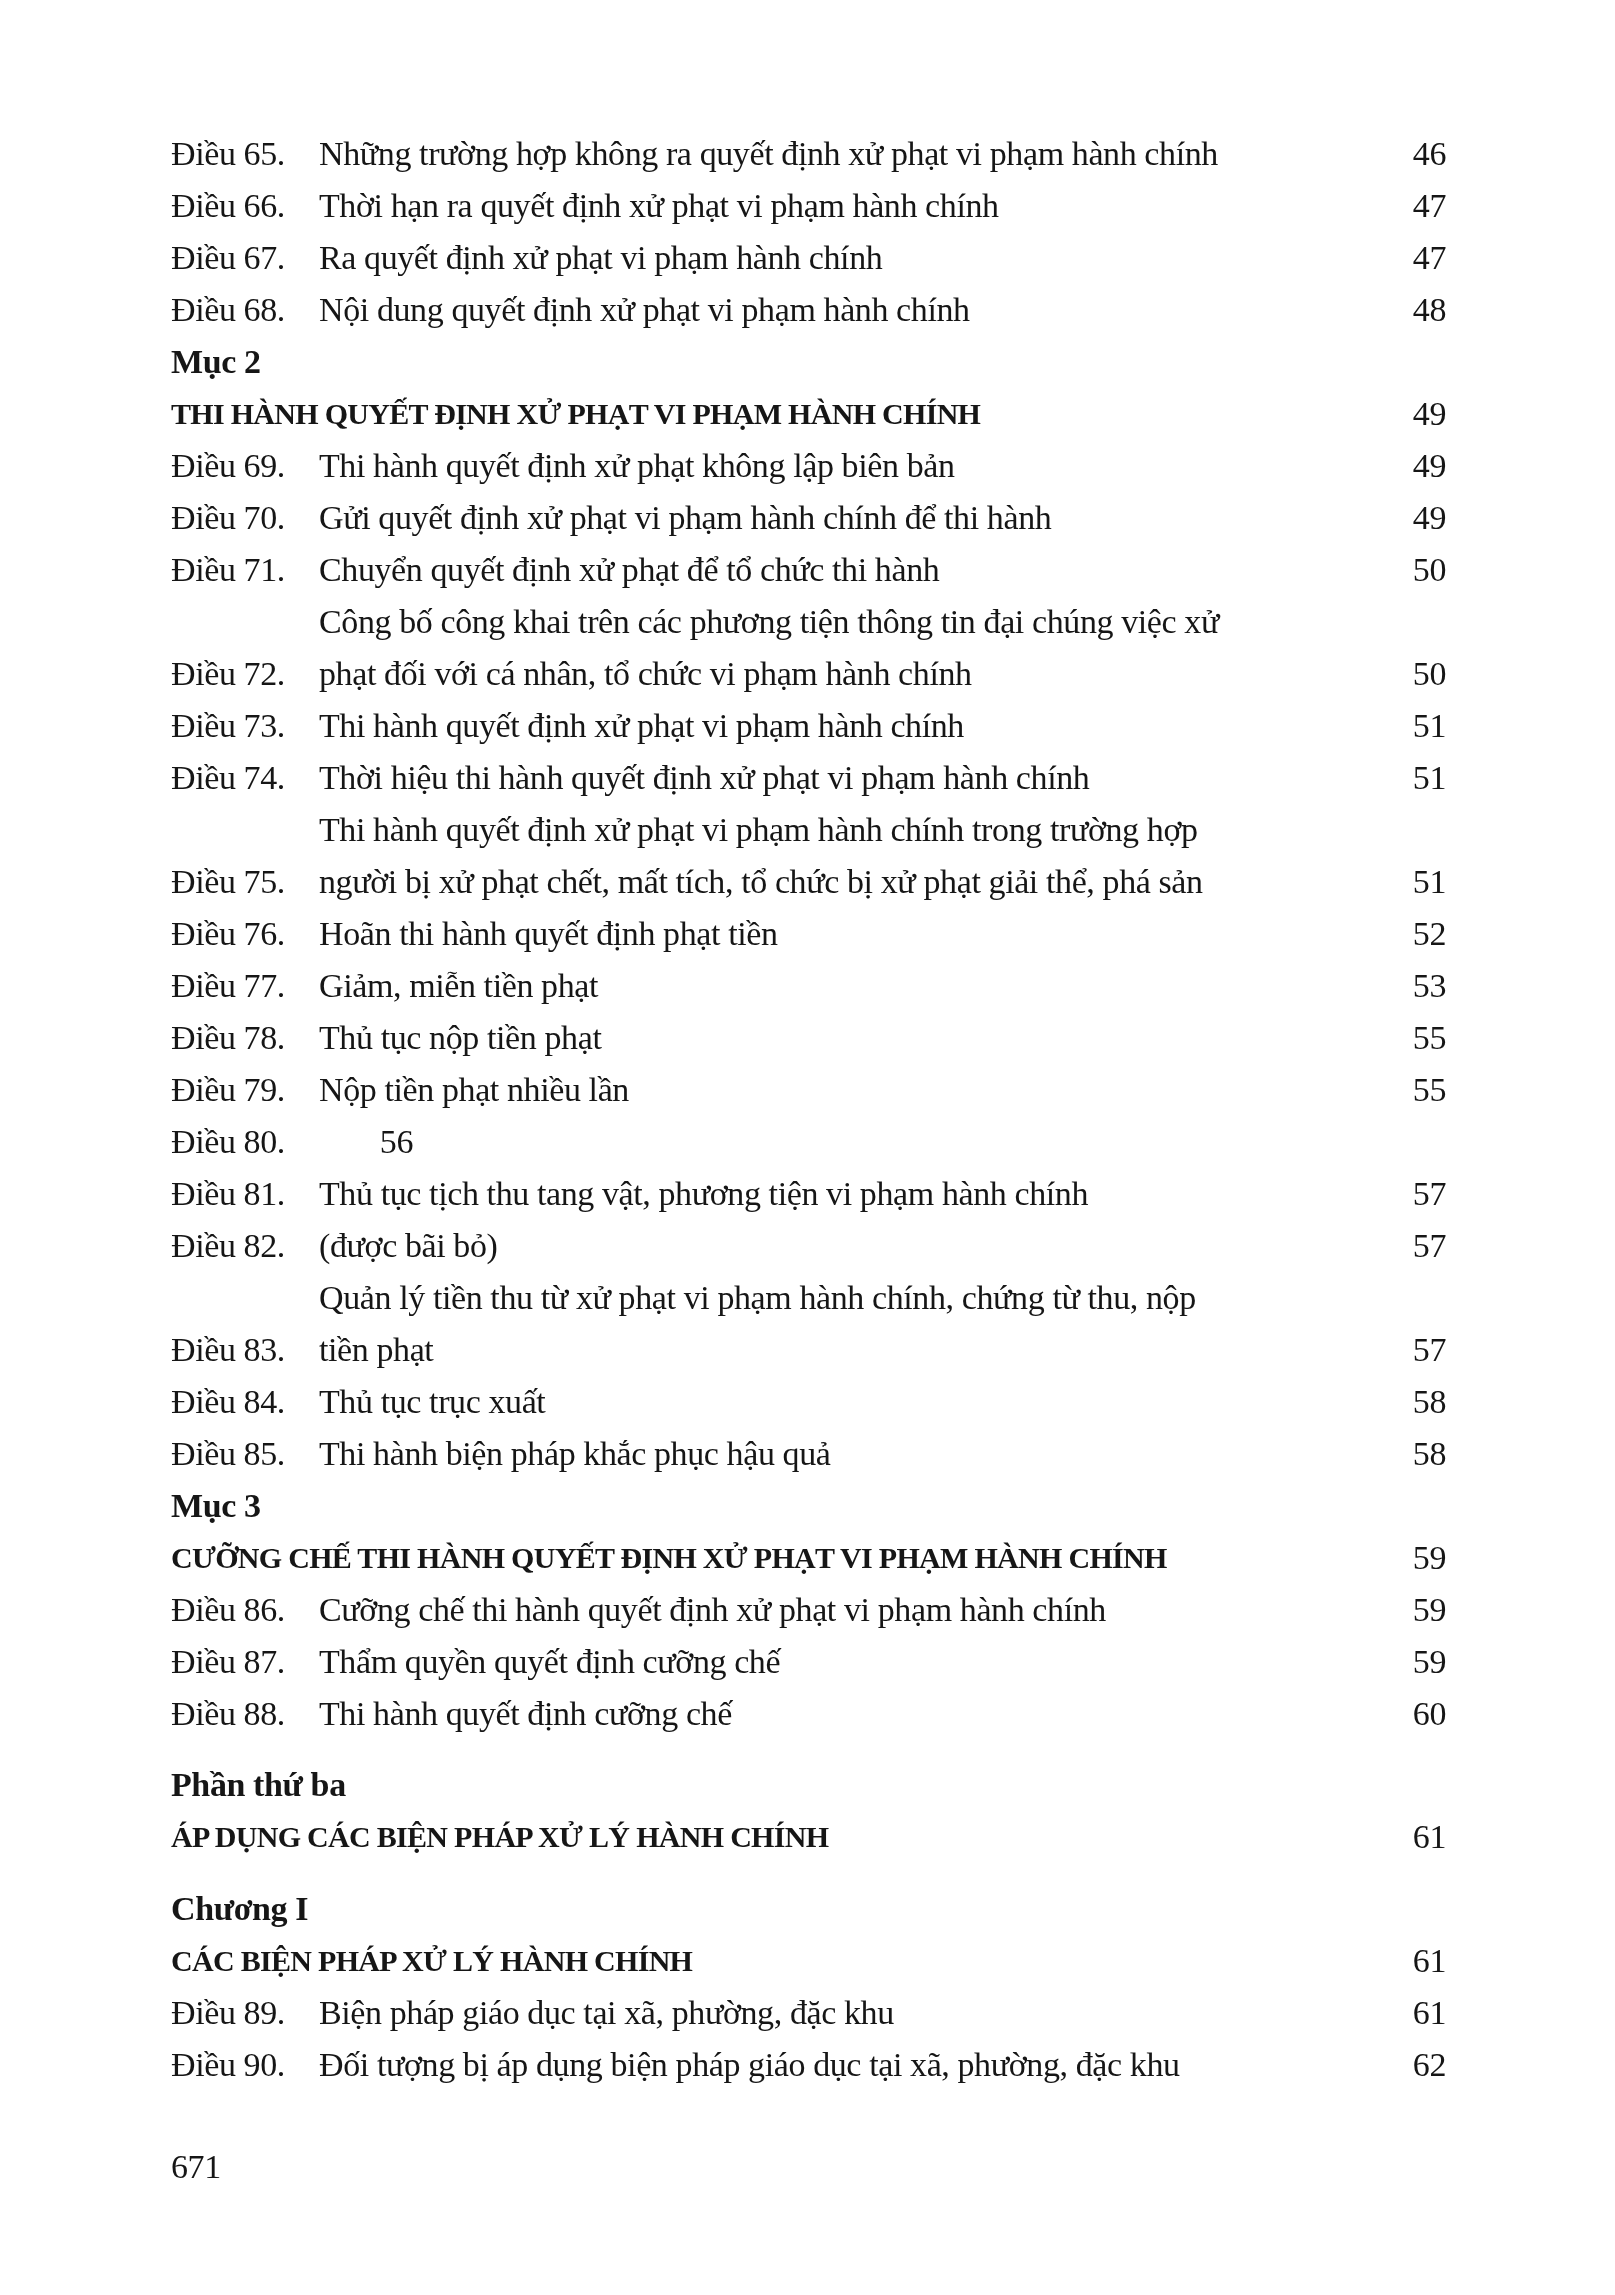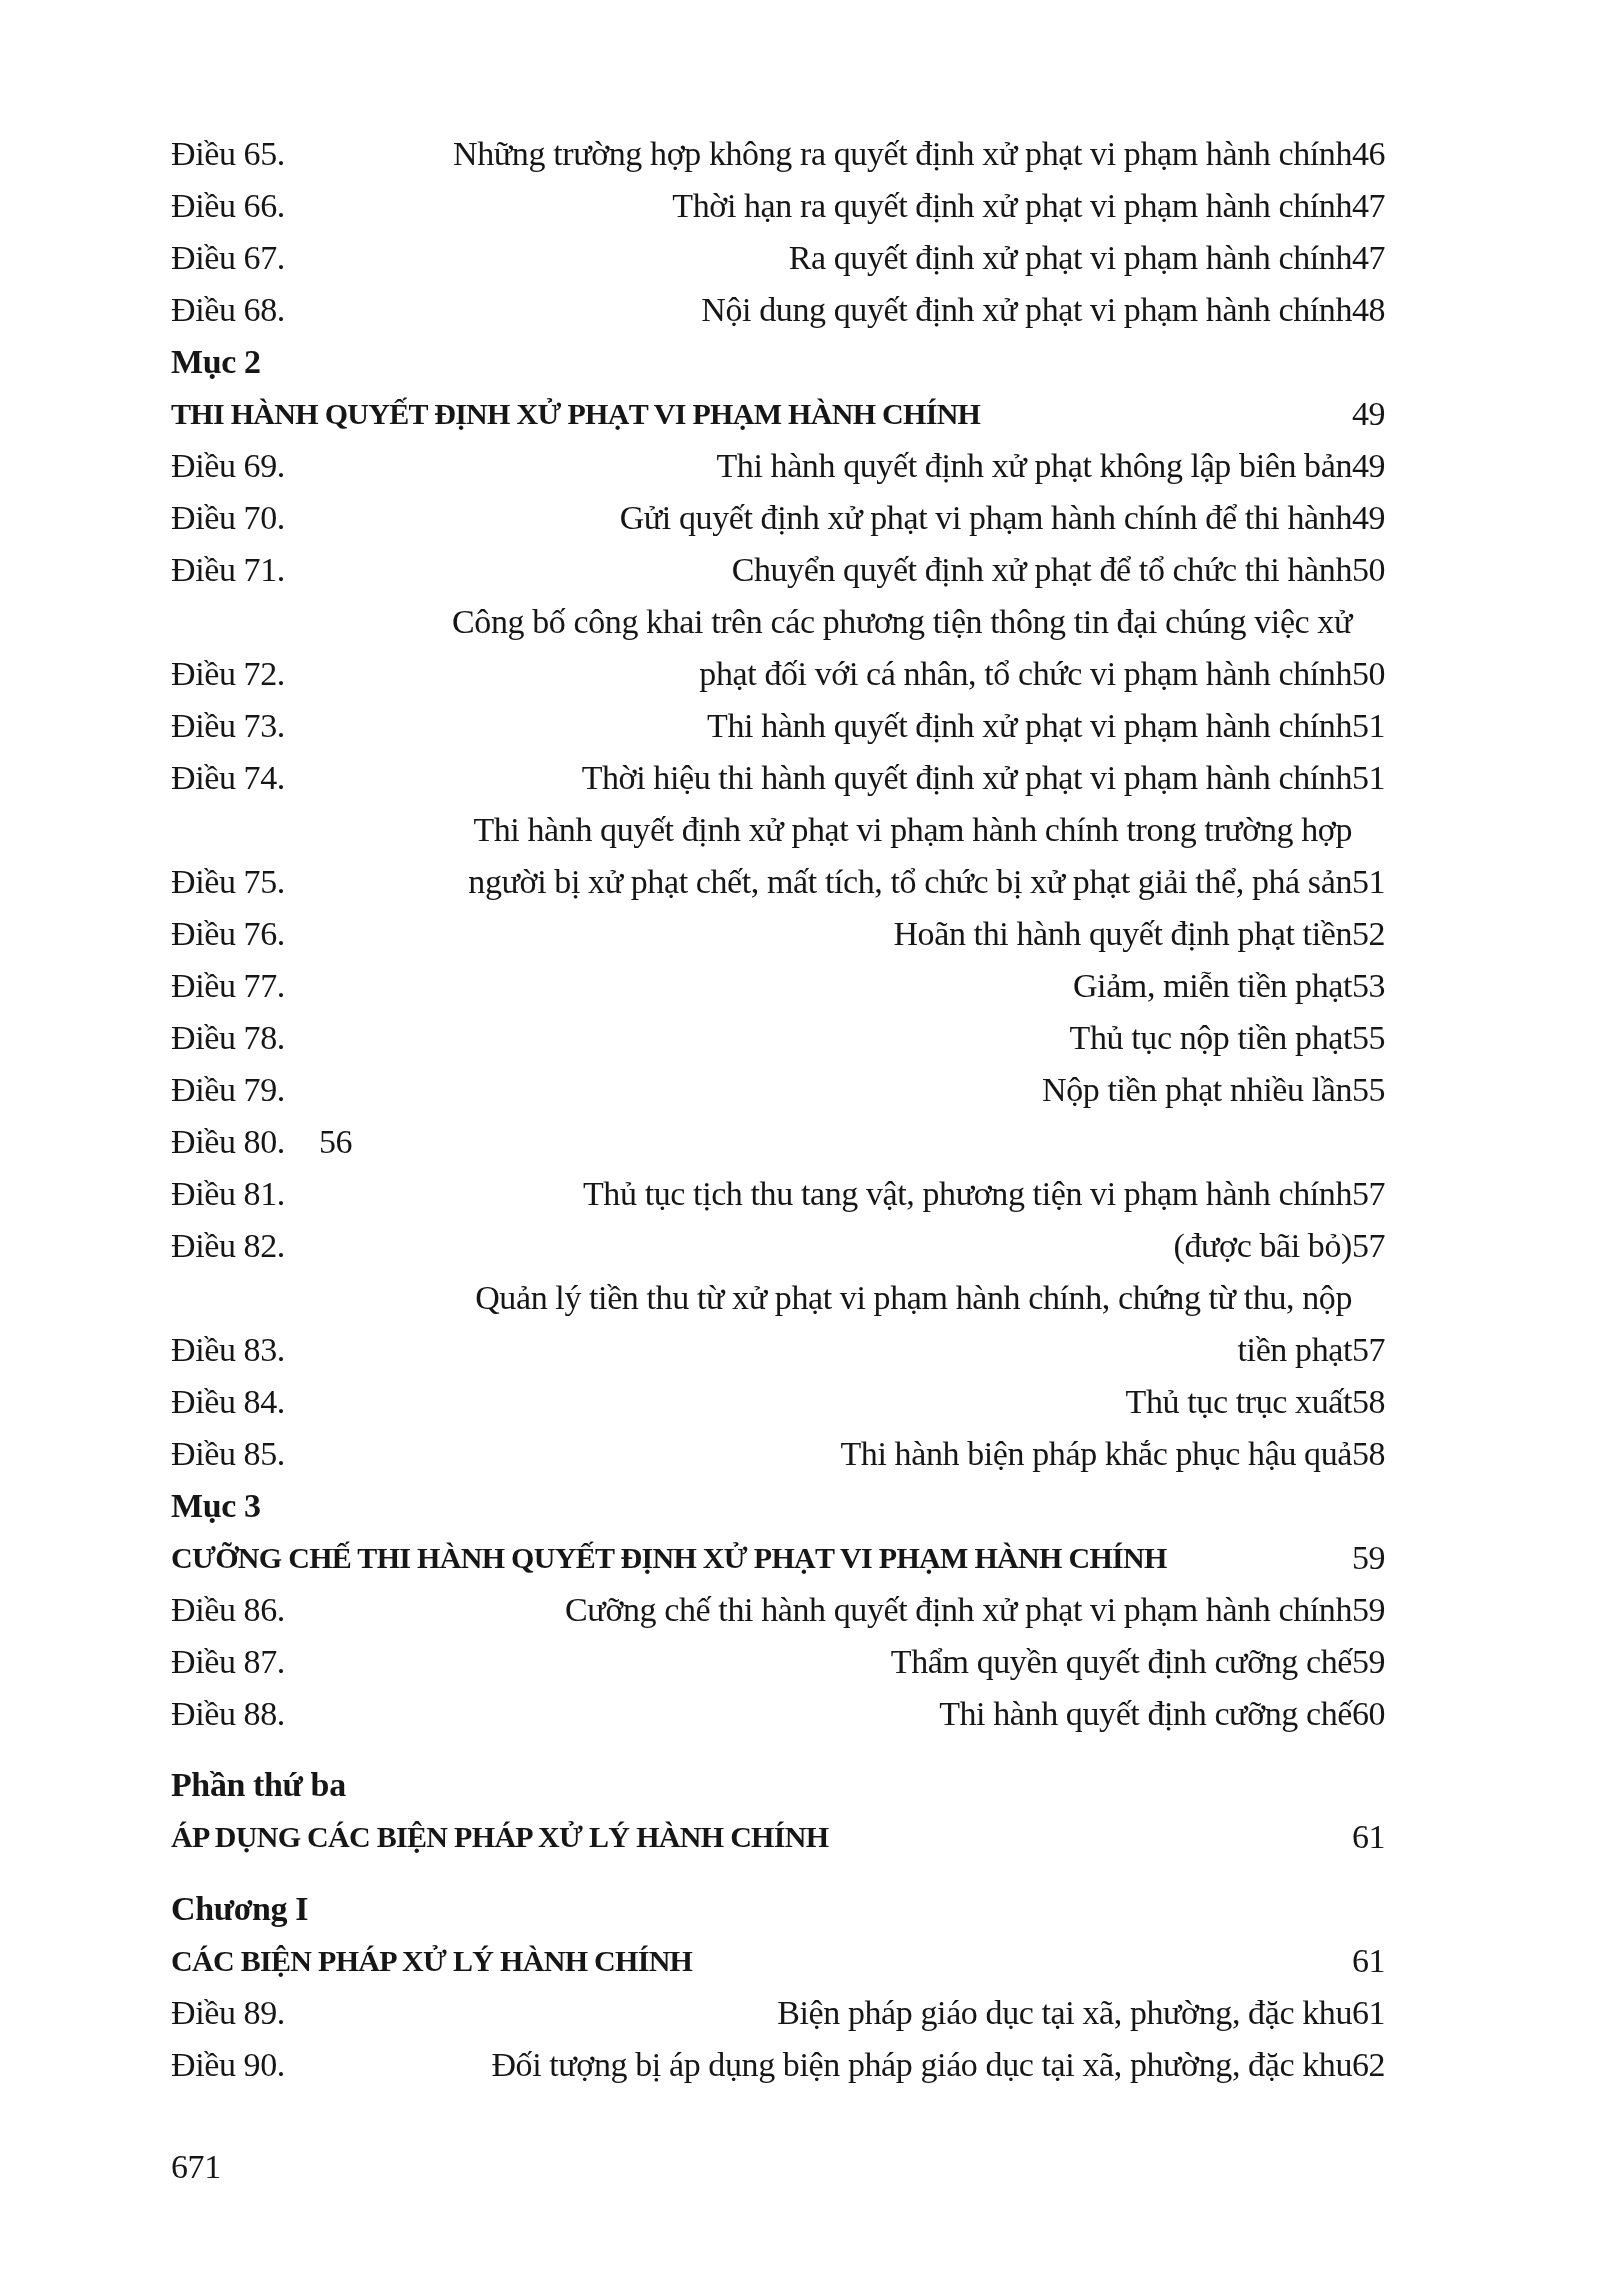--- a/index.html
+++ b/index.html
@@ -32,29 +32,30 @@
   }
   .row {
     display: flex;
     align-items: flex-end;
   }
   .label {
     flex: none;
     width: 148px;
     white-space: nowrap;
   }
-  .text  { flex: 1 1 auto; min-width: 0; text-align: right; }
+  .text  { flex: 1 1 auto; min-width: 0; }
   .tline { display: block; }
   .center {
     flex: 1 1 auto;
     white-space: nowrap;
   }
   .page {
     flex: none;
     width: 94px;
+    text-align: right;
     white-space: nowrap;
   }
   .bold { font-weight: bold; }
   .caps {
     font-weight: bold;
     font-size: 30px;
     line-height: 52px;
     letter-spacing: -0.7px;
   }
   .mt-lg { margin-top: 18.7px; }

